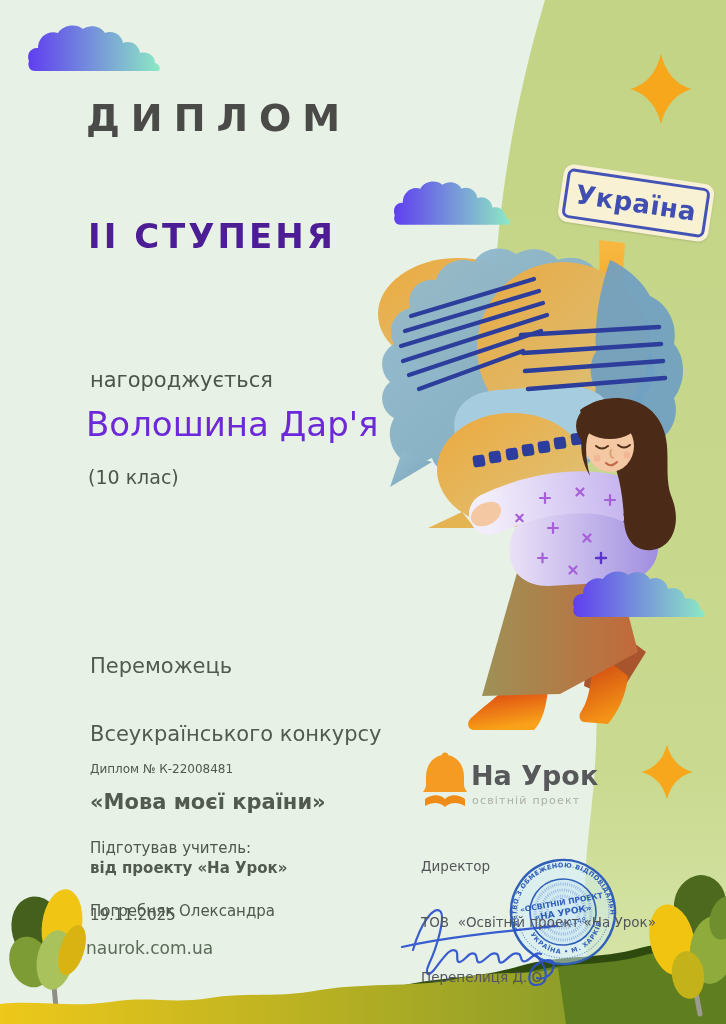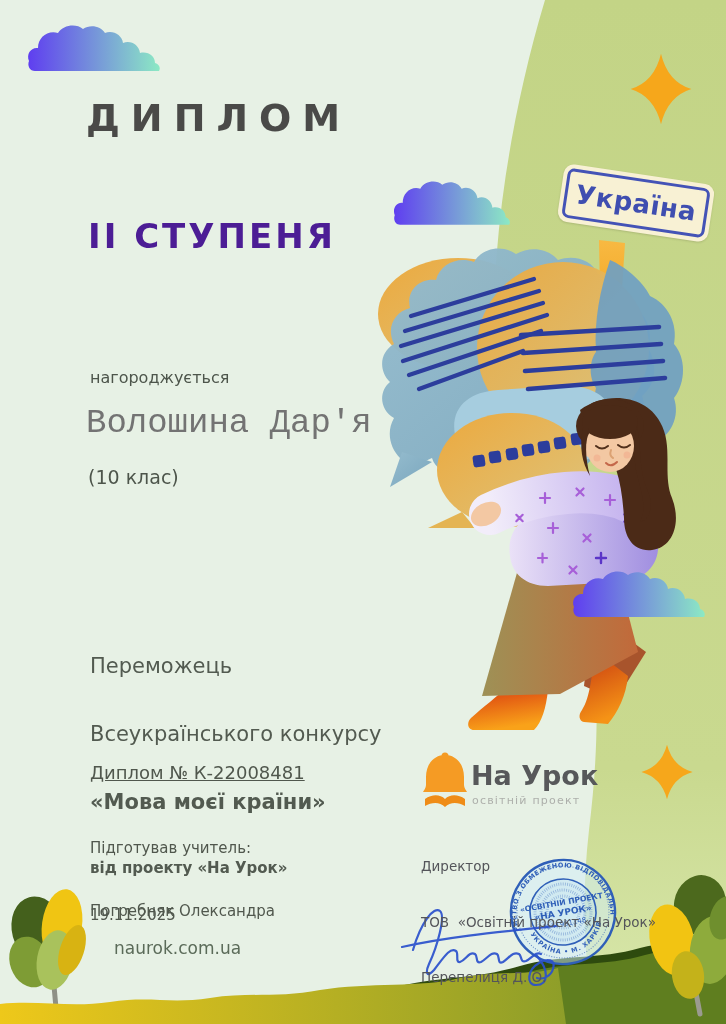--- a/index.html
+++ b/index.html
@@ -4,31 +4,31 @@
 <style>
   html,body{margin:0;padding:0;background:#c8c8c8;}
   .page{
     position:relative;width:726px;height:1024px;overflow:hidden;
     background:#e7f1e5;font-family:"DejaVu Sans",sans-serif;
   }
   .decor{position:absolute;left:0;top:0;z-index:1;}
   .txt{position:absolute;z-index:2;white-space:pre;}
   .title{left:86px;top:96px;font-size:38px;font-weight:700;letter-spacing:11px;color:#4a4a48;}
   .degree{left:88px;top:216px;font-size:34px;font-weight:600;letter-spacing:3px;color:#4c1d95;}
-  .awarded{left:90px;top:368px;font-size:16px;color:#4d554b;}
-  .name{left:86px;top:404px;font-size:34px;font-weight:500;color:#737373;font-family:Liberation Mono, monospace;}
+  .awarded{left:90px;top:368px;font-size:21px;color:#4d554b;}
+  .name{left:86px;top:404px;font-size:34px;font-weight:500;color:#6d28d9;}
   .klass{left:88px;top:466px;font-size:19px;color:#4d554b;}
   .award{left:90px;top:616px;color:#525a50;}
   .award .l1,.award .l2{font-size:21px;font-weight:500;margin-bottom:6px;}
   .award .l3{font-size:21px;font-weight:700;margin-bottom:7px;}
   .award .l4{font-size:15px;font-weight:700;}
-  .dipno{left:90px;top:762px;font-size:18px;color:#50574d;text-decoration:underline;}
+  .dipno{left:90px;top:762px;font-size:12px;color:#50574d;}
   .teacher{left:90px;top:796px;font-size:15px;line-height:21px;color:#50574d;}
   .date{left:90px;top:906px;font-size:15px;color:#50574d;}
-  .site{left:86px;top:938px;font-size:17px;color:#5b6b59;margin-left:28px;}
+  .site{left:86px;top:938px;font-size:17px;color:#5b6b59;}
   .logoname{left:471px;top:760px;font-size:27px;font-weight:700;color:#57585a;}
   .logotag{left:472px;top:794px;font-size:11px;letter-spacing:1.2px;color:#adafab;}
   .director{left:421px;top:820px;font-size:13.5px;line-height:18.5px;color:#54555a;}
   .sign{
     position:absolute;left:560px;top:174px;width:152px;height:58px;z-index:3;
     background:#f8f1d4;border-radius:10px;transform:rotate(8.5deg);
     box-shadow:0 1px 2px rgba(60,60,40,.18);
   }
   .sign-inner{
     position:absolute;inset:4px;border:3px solid #4453b6;border-radius:7px;

